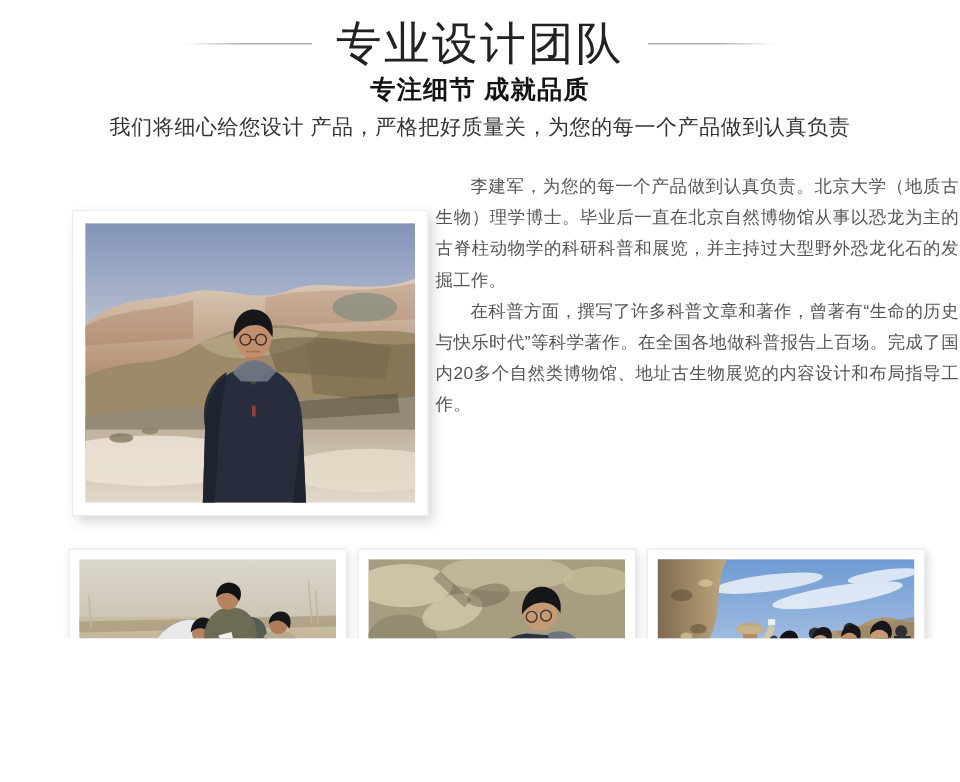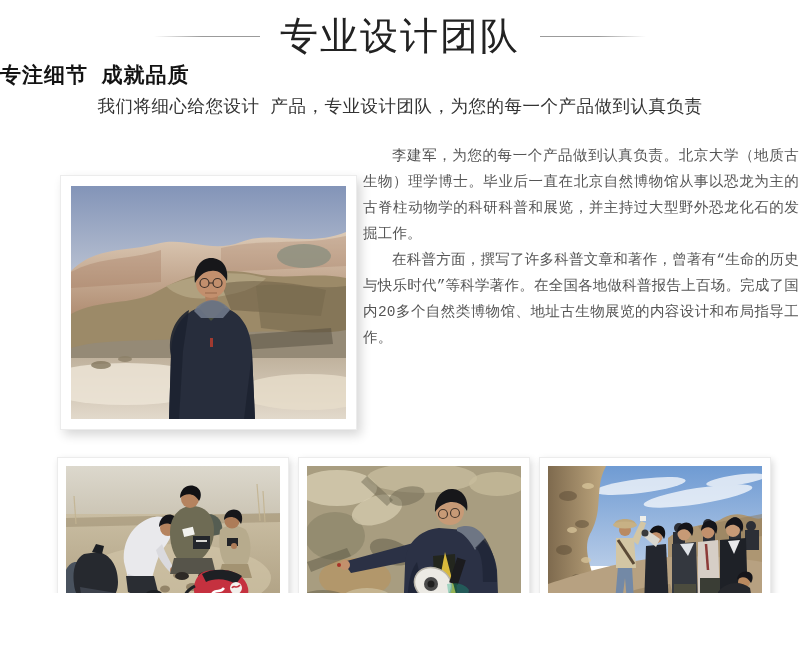--- a/index.html
+++ b/index.html
@@ -1,27 +1,27 @@
 <!DOCTYPE html>
 <html lang="zh"><head>
 <meta charset="utf-8">
 <style>
   html,body{margin:0;padding:0;background:#fff;}
   #canvas{
-    position:relative;width:800px;height:593px;background:#fff;overflow:hidden;
-    font-family:Liberation Mono, monospace;
+    position:relative;width:800px;height:532px;background:#fff;overflow:hidden;
+    font-family:Liberation Sans, sans-serif;
   }
   
   .title-row{position:absolute;top:12px;left:0;width:800px;height:48px;
     display:flex;align-items:center;justify-content:center;gap:20px;}
   .hline{width:106px;height:1px;}
   .hline-l{background:linear-gradient(to left,#9b9b9b 55%,rgba(155,155,155,0));}
   .hline-r{background:linear-gradient(to right,#9b9b9b 55%,rgba(155,155,155,0));}
   .title{margin:0;font-size:38px;font-weight:300;color:#222;letter-spacing:2px;white-space:nowrap;}
-  .subtitle{position:absolute;top:61px;left:0;width:800px;margin:0;
+  .subtitle{position:absolute;top:61px;left:0;width:800px;margin:0;text-align:center;
     font-size:21px;font-weight:bold;color:#131313;letter-spacing:1px;}
   .desc{position:absolute;top:94px;left:0;width:800px;margin:0;text-align:center;
     font-size:17.5px;color:#333;letter-spacing:.5px;}
   
   figure{margin:0;}
   .frame{position:absolute;background:#fff;border:1px solid #ececec;line-height:0;}
   .portrait{left:60px;top:175px;padding:10px;box-shadow:4px 5px 10px rgba(0,0,0,.16);}
   .field{top:457px;padding:8px;box-shadow:2px 3px 7px rgba(0,0,0,.15);}
   .f1{left:57px;} .f2{left:298px;} .f3{left:539px;}
   
@@ -33,21 +33,21 @@
 <body>
 
 <div id="canvas">
 
   <div class="title-row">
     <span class="hline hline-l"></span>
     <h1 class="title">专业设计团队</h1>
     <span class="hline hline-r"></span>
   </div>
   <h2 class="subtitle">专注细节 成就品质</h2>
-  <p class="desc">我们将细心给您设计 产品，专业设计团队，为您的每一个产品做到认真负责</p>
+  <p class="desc">我们将细心给您设计 产品，严格把好质量关，为您的每一个产品做到认真负责</p>
 
   <figure class="frame portrait">
     <svg width="275" height="233" viewBox="0 0 275 233">
       <defs>
         <linearGradient id="psky" x1="0" y1="0" x2="0" y2="1">
           <stop offset="0" stop-color="#8394b8"></stop>
             <stop offset="1" stop-color="#bcc4d3"></stop>
         </linearGradient>
         <linearGradient id="phill" x1="0" y1="0" x2="0" y2="1">
           <stop offset="0" stop-color="#dccab6"></stop>

